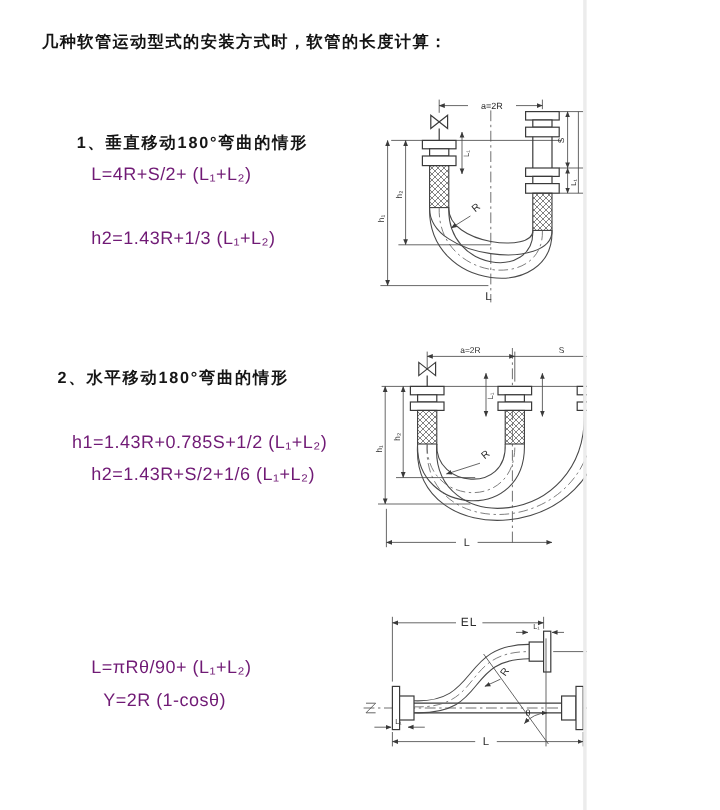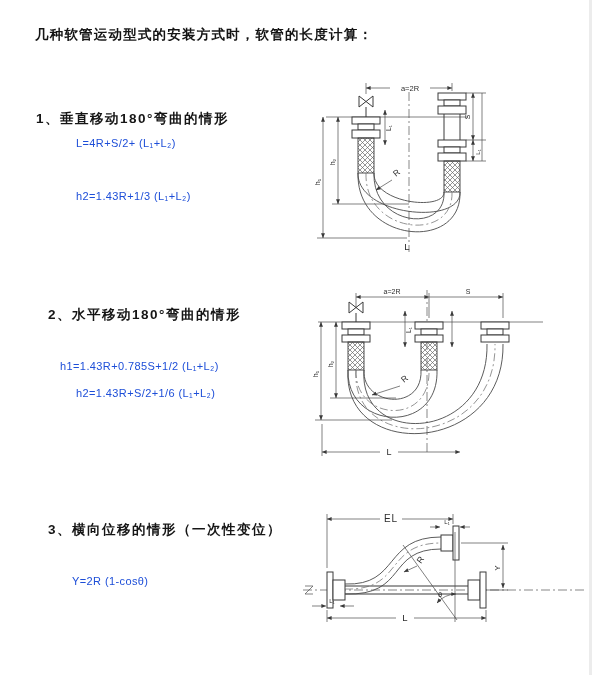--- a/index.html
+++ b/index.html
@@ -1,56 +1,56 @@
 <!DOCTYPE html>
 <html><head>
 <meta charset="utf-8">
 <style>
   html,body{margin:0;padding:0;background:#ffffff;}
   .page{
-    position:relative;width:592px;height:675px;background:#fff;
+    position:relative;width:489px;height:675px;background:#fff;
     font-family:"Liberation Sans",sans-serif;color:#1b1b1b;overflow:hidden;
   }
   .edge{position:absolute;right:0;top:0;width:3px;height:675px;background:#ececec;}
   .title{
     position:absolute;left:35px;top:26px;font-size:13.5px;font-weight:700;
     letter-spacing:1.2px;color:#141414;
   }
   .sec-heading{
     position:absolute;font-size:13.5px;font-weight:700;letter-spacing:1.5px;color:#161616;
   }
   .formula{
-    position:absolute;font-size:11px;font-weight:400;letter-spacing:.4px;color:#1d4ed8;
+    position:absolute;font-size:15px;font-weight:400;letter-spacing:.4px;color:#701a75;
   }
   svg{position:absolute;left:0;top:0;}
   svg text{font-family:"Liberation Sans",sans-serif;fill:#2c2c2c;}
   .obj{stroke:#3a3a3a;stroke-width:1;fill:none;}
   .objf{stroke:#3a3a3a;stroke-width:1;fill:#ffffff;}
   .dim{stroke:#4a4a4a;stroke-width:.7;fill:none;}
   .cl{stroke:#555;stroke-width:.7;fill:none;stroke-dasharray:9 3 2 3;}
   .hose{stroke:#4a4a4a;stroke-width:.9;fill:none;}
   .hosecl{stroke:#666;stroke-width:.7;fill:none;stroke-dasharray:8 3 2 3;}
 </style>
 </head>
 <body>
 
 <div class="page">
 
   <div class="title">几种软管运动型式的安装方式时，软管的长度计算：</div>
 
-  <div class="sec-heading" style="left:36px;top:110px">1、垂直移动180°弯曲的情形</div>
+  <div class="sec-heading" style="left:64px;top:110px">1、垂直移动180°弯曲的情形</div>
   <div class="formula" style="left:76px;top:137px">L=4R+S/2+ (L₁+L₂)</div>
   <div class="formula" style="left:76px;top:190px">h2=1.43R+1/3 (L₁+L₂)</div>
 
   <div class="sec-heading" style="left:48px;top:306px">2、水平移动180°弯曲的情形</div>
   <div class="formula" style="left:60px;top:360px">h1=1.43R+0.785S+1/2 (L₁+L₂)</div>
   <div class="formula" style="left:76px;top:387px">h2=1.43R+S/2+1/6 (L₁+L₂)</div>
 
-  <div class="sec-heading" style="left:48px;top:521px">3、横向位移的情形（一次性变位）</div>
-  <div class="formula" style="left:72px;top:575px">Y=2R (1-cosθ)</div>
+  <div class="formula" style="left:76px;top:548px">L=πRθ/90+ (L₁+L₂)</div>
+  <div class="formula" style="left:86px;top:575px">Y=2R (1-cosθ)</div>
 
   <svg width="600" height="675" viewBox="0 0 600 675">
     <defs>
       <marker id="arr" viewBox="0 0 10 10" refX="9.5" refY="5" markerWidth="7" markerHeight="7" orient="auto-start-reverse">
         <path d="M0,1 L10,5 L0,9 z" fill="#3a3a3a"></path>
       </marker>
       <pattern id="hatch" width="5" height="5" patternUnits="userSpaceOnUse">
         <path d="M0,0 L5,5 M5,0 L0,5" stroke="#6a6a6a" stroke-width=".7"></path>
       </pattern>
     </defs>

